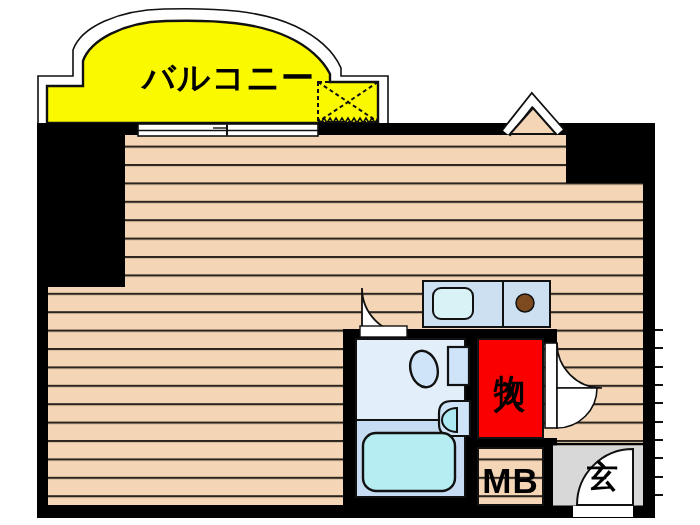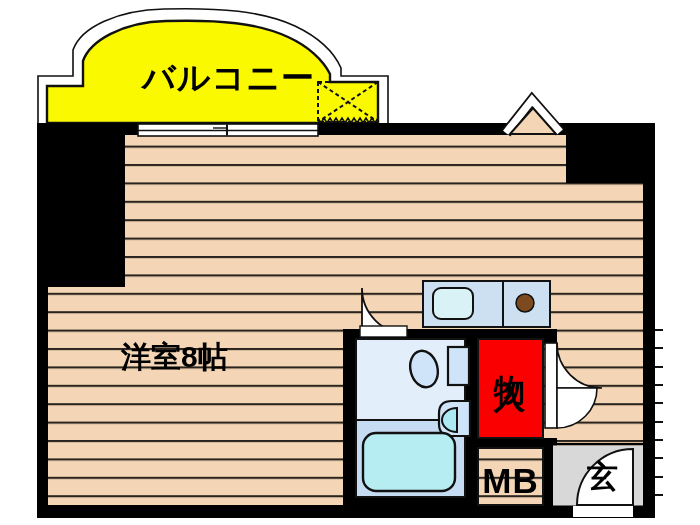--- a/index.html
+++ b/index.html
@@ -120,17 +120,16 @@
     <rect x="478" y="448" width="65" height="57" fill="url(#floorPat)" stroke="#111111" stroke-width="2"></rect>
 
     <g>
       <rect x="553" y="445.5" width="90" height="60" class="cGray"></rect>
       <rect x="573" y="506" width="60" height="11" fill="#ffffff"></rect>
       <path d="M633,505 L577,505 A56,56 0 0 1 633,449 Z" fill="#ffffff" stroke="#111111" stroke-width="2"></path>
     </g>
   </svg>
 
   <div class="lbl" id="balcony-label">バルコニー</div>
-  <div class="lbl" id="room-label">洋室8帖</div>
   <div class="lbl" id="storage-label">物入</div>
   <div class="lbl" id="mb-label">MB</div>
   <div class="lbl" id="entrance-label">玄</div>
 </div>
 
 </body></html>

